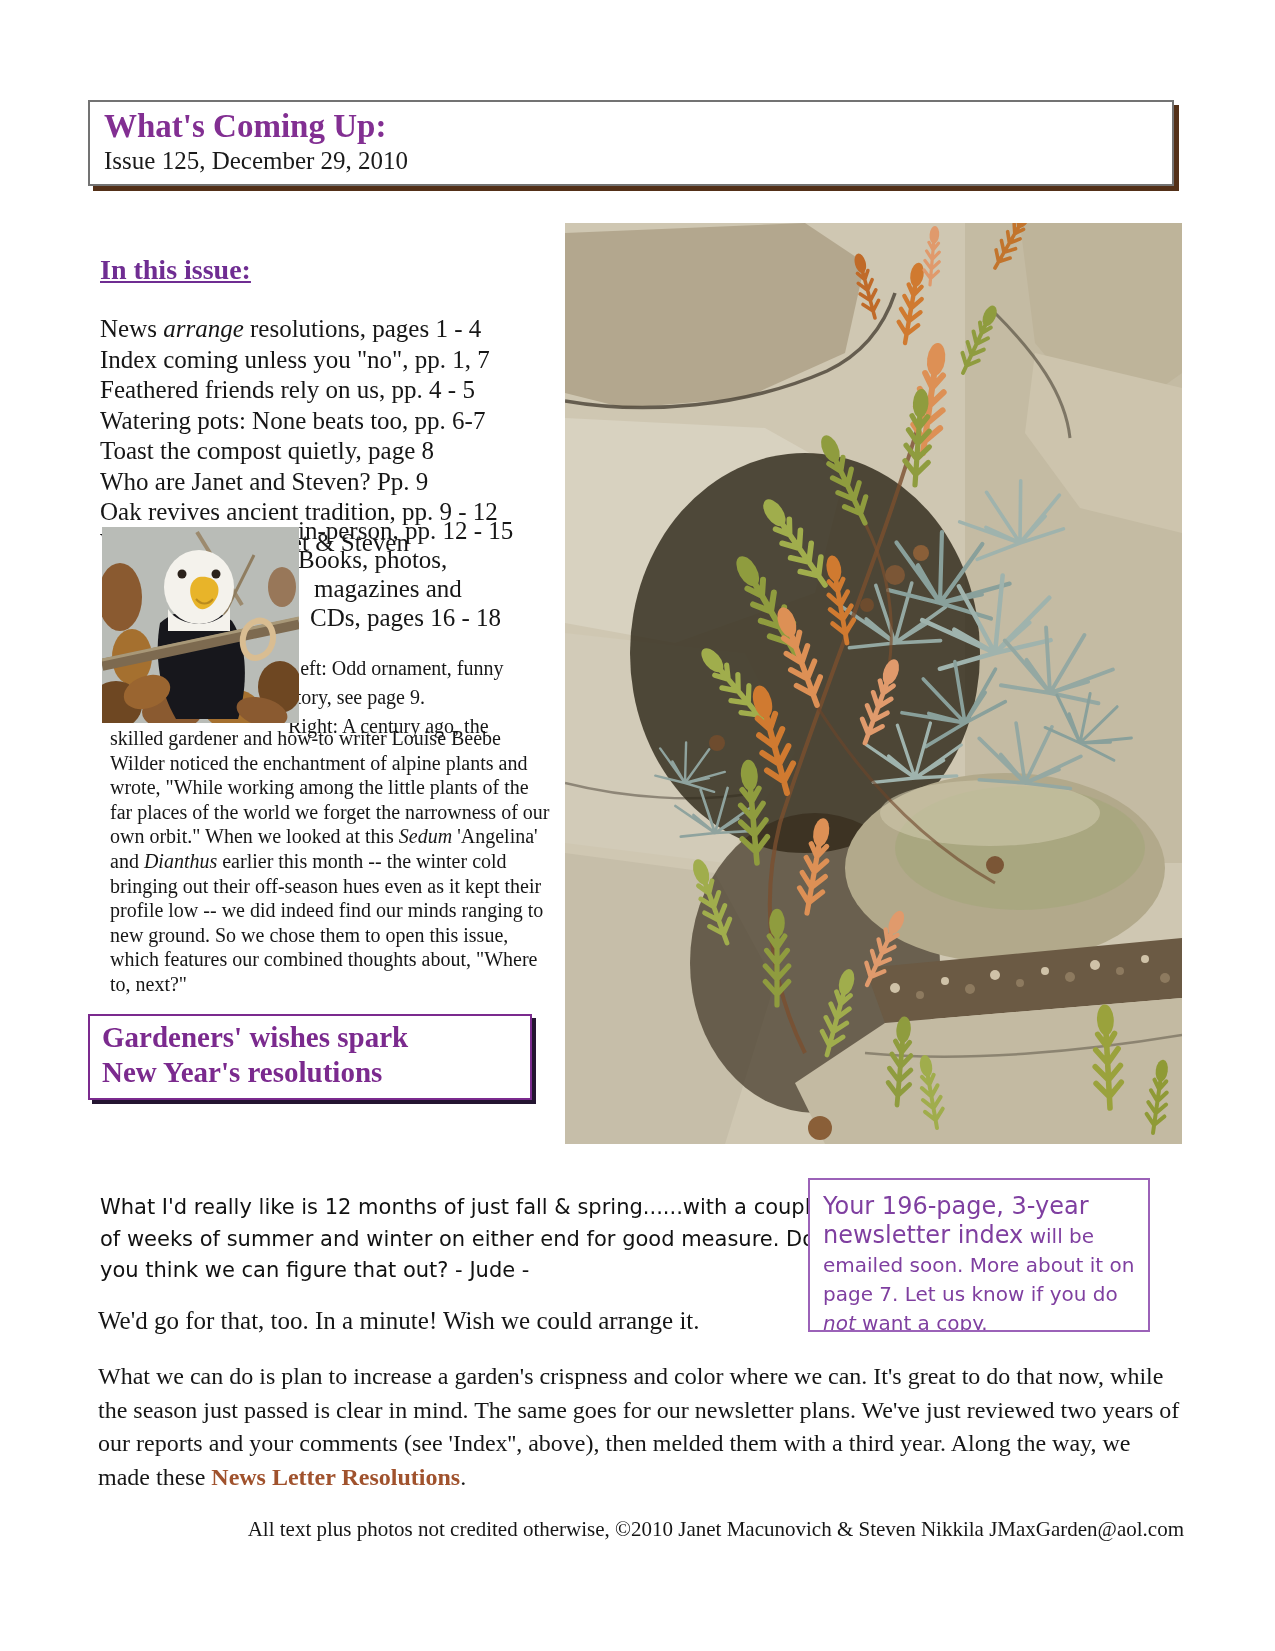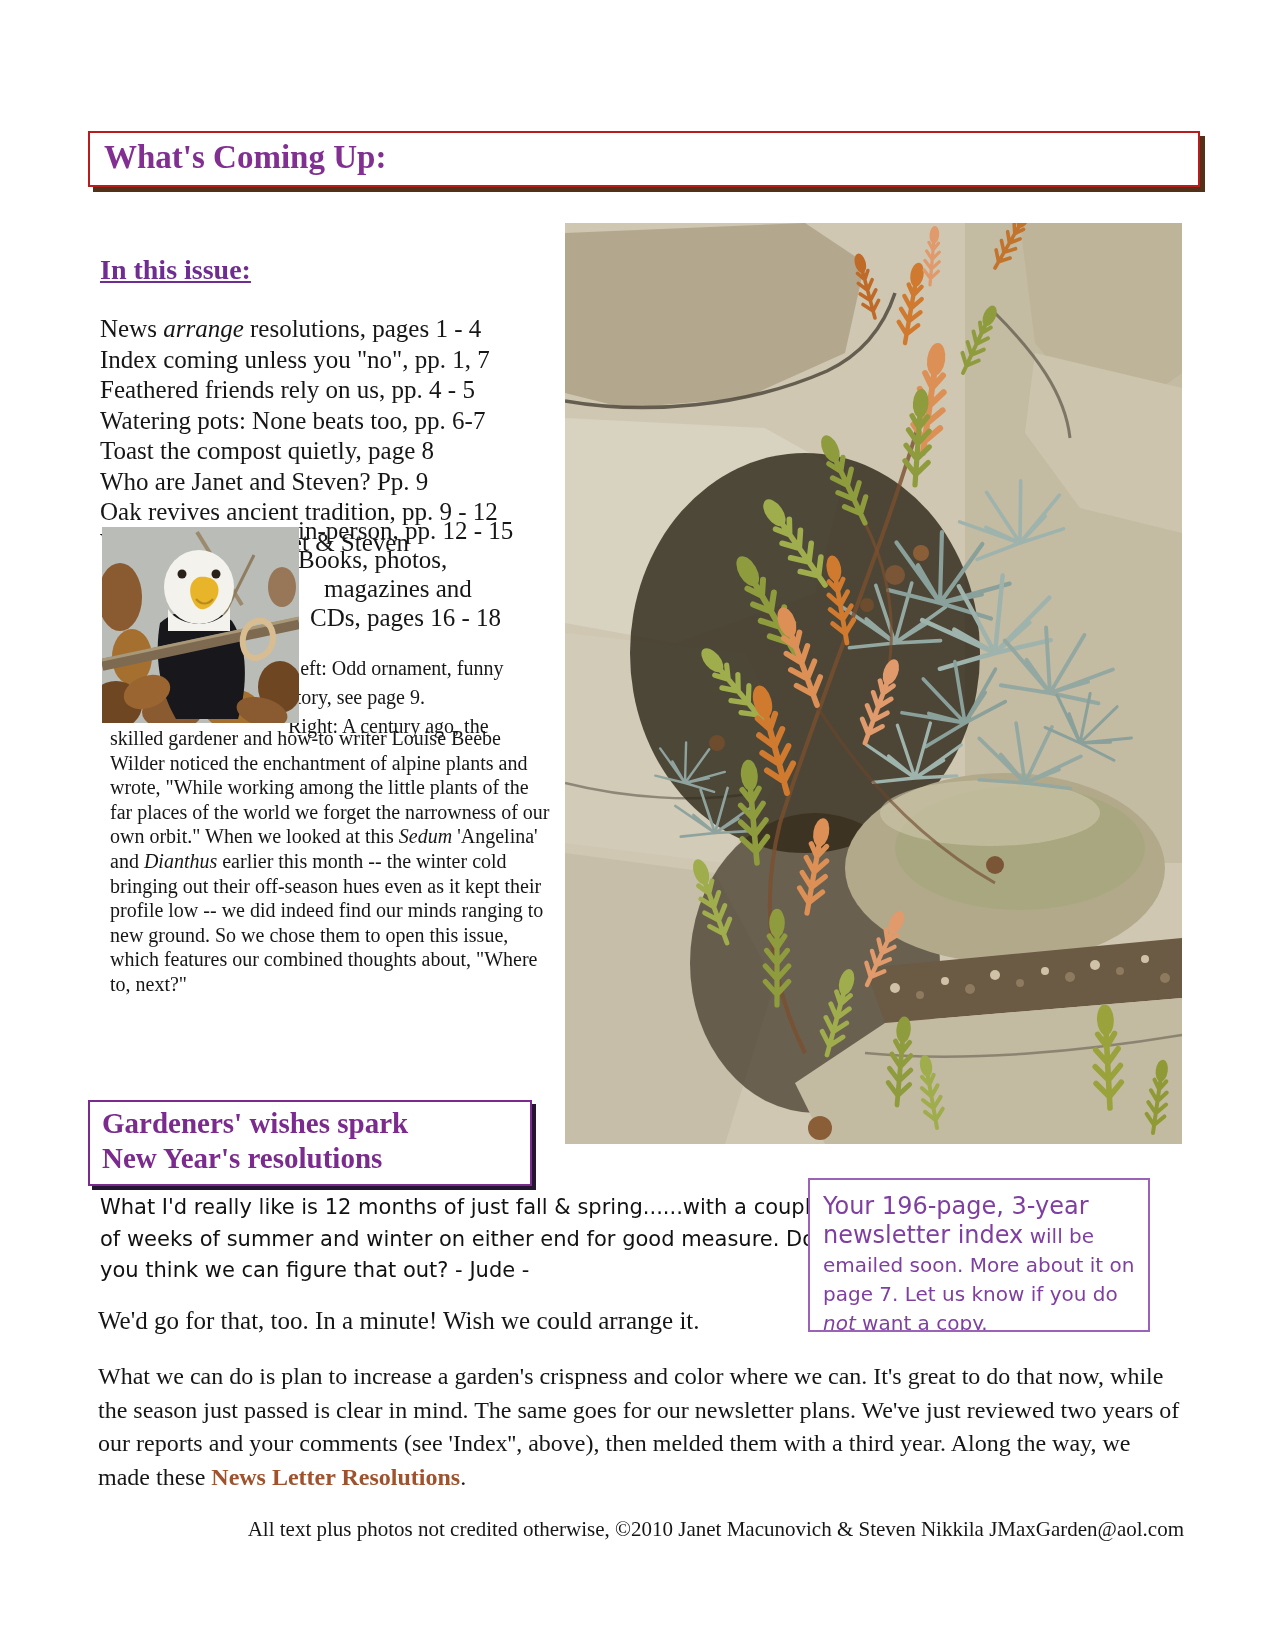--- a/index.html
+++ b/index.html
@@ -1,40 +1,40 @@
 <!DOCTYPE html>
 <html><head>
 <meta charset="utf-8">
 <style>
   html,body{margin:0;padding:0;background:#ffffff;}
   body{width:1275px;height:1651px;position:relative;font-family:"Liberation Serif",serif;color:#161616;}
   .abs{position:absolute;}
 
   
-  .header-box{left:88px;top:100px;width:1064px;border:2px solid #b91c1c;
-    box-shadow:5px 5px 0 #533018;padding:4px 30px 8px 14px;background:#fff;margin-top:31px;}
+  .header-box{left:88px;top:100px;width:1064px;border:2px solid #737373;
+    box-shadow:5px 5px 0 #533018;padding:4px 4px 8px 14px;background:#fff;}
   .header-title{font-size:33px;font-weight:bold;color:#822f92;line-height:40px;}
   .header-sub{font-size:25px;line-height:30px;color:#1a1a1a;}
   .header-issue{font-size:25px;line-height:30px;color:#1a1a1a;}
 
   
   .toc{left:100px;top:228px;margin-top:26px;}
   .toc-heading{font-size:28px;font-weight:bold;color:#6f2d92;text-decoration:underline;margin:0 0 28px 0;}
   .toc-list{list-style:none;margin:0;padding:0;font-size:25px;line-height:30.5px;white-space:nowrap;}
 
   .wrap-lines{left:298px;top:516px;font-size:25px;line-height:29px;white-space:nowrap;}
-  .wrap-lines .ind2{margin-left:26px;}
+  .wrap-lines .ind2{margin-left:16px;}
   .wrap-lines .ind3{margin-left:12px;}
 
   .caption{left:288px;top:654px;width:242px;font-size:20px;line-height:29px;}
 
   .intro-body{left:110px;top:726px;width:440px;font-size:20px;line-height:24.6px;}
 
   
-  .gardeners-box{left:88px;top:1100px;width:416px;border:2px solid #7b2a8e;
+  .gardeners-box{left:88px;top:1014px;width:416px;border:2px solid #7b2a8e;
     box-shadow:4px 4px 0 #241531;padding:4px 12px 8px 12px;background:#fff;}
   .gardeners-box div{font-size:29px;font-weight:bold;color:#7b2a8e;line-height:35px;}
 
   
   .comic{left:100px;top:1152px;width:736px;font-family:"DejaVu Sans",sans-serif;
     font-size:21px;line-height:31.5px;color:#111;margin-top:40px;}
 
   .reply-line{left:98px;top:1306px;font-size:25px;line-height:30px;}
 
   
@@ -50,20 +50,21 @@
 
   .photo-main{left:565px;top:223px;width:617px;height:921px;}
   .photo-eagle{left:102px;top:527px;width:197px;height:196px;}
   svg{display:block;}
 </style>
 </head>
 <body>
 
 <div class="abs header-box">
   <div class="header-title">What's Coming Up:</div>
+  <div class="header-issue">Issue 125, December 29, 2010</div>
 </div>
 
 <div class="abs toc">
   <div class="toc-heading">In this issue:</div>
   <ul class="toc-list">
     <li><span>News </span><i>arrange</i><span> resolutions, pages 1 - 4</span></li>
     <li><span>Index coming unless you "no", pp. 1, 7</span></li>
     <li><span>Feathered friends rely on us, pp. 4 - 5</span></li>
     <li><span>Watering pots: None beats too, pp. 6-7</span></li>
     <li><span>Toast the compost quietly, page 8</span></li>

